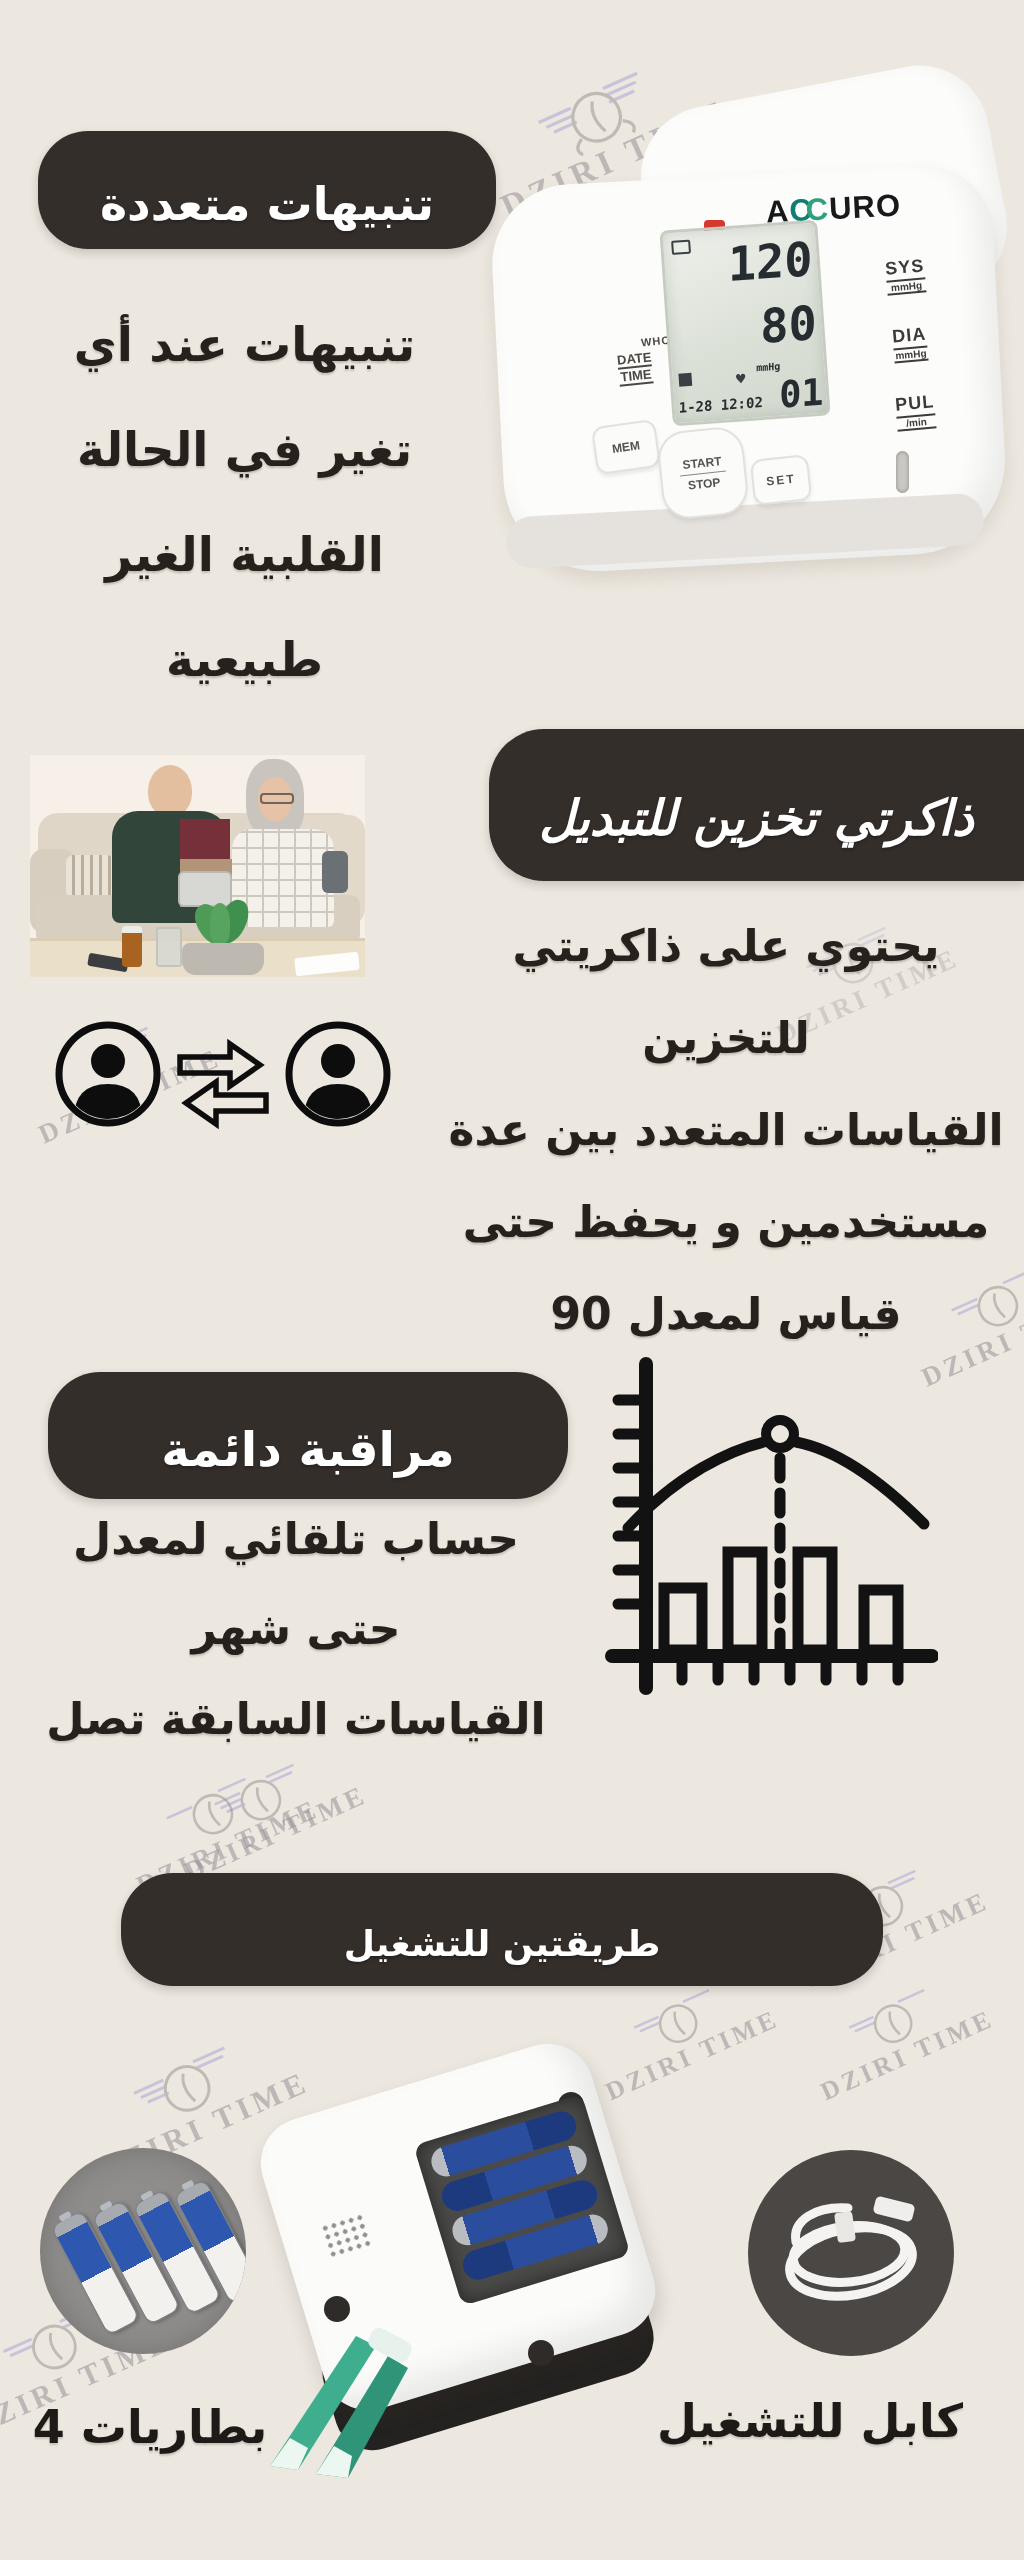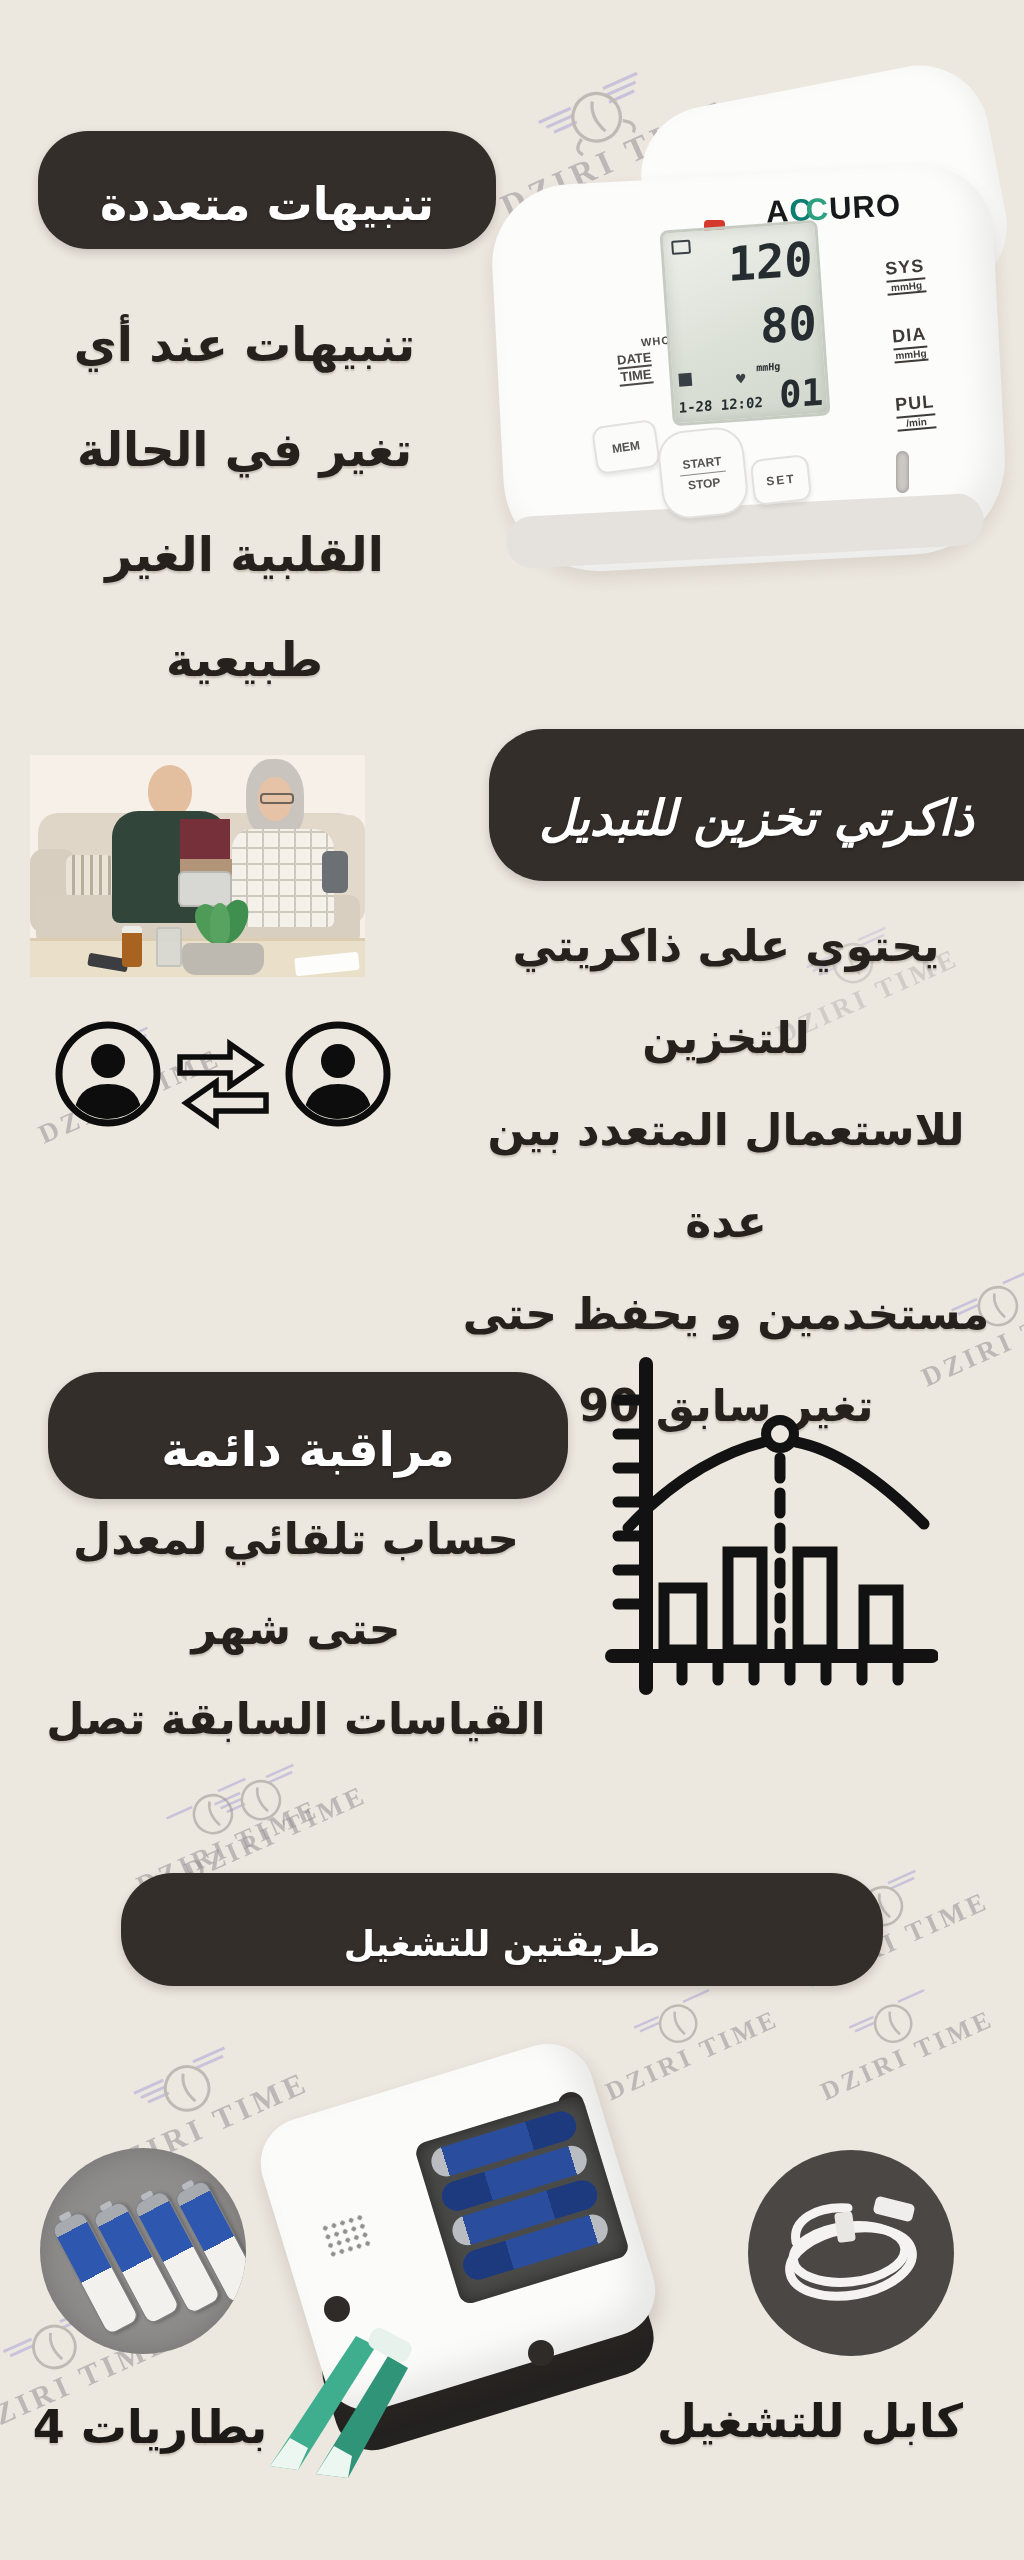--- a/index.html
+++ b/index.html
@@ -378,25 +378,25 @@
     <div style="left:126px;bottom:10px;width:22px;height:36px;background:rgba(214,216,210,.85);border:2px solid #C2C4BE;border-radius:3px;"></div>
     <div style="left:168px;bottom:30px;width:26px;height:44px;background:#4E9B57;border-radius:50% 50% 20% 60%;transform:rotate(-28deg);"></div>
     <div style="left:190px;bottom:32px;width:26px;height:46px;background:#3F8F4E;border-radius:50% 50% 60% 20%;transform:rotate(22deg);"></div>
     <div style="left:180px;bottom:34px;width:20px;height:40px;background:#57A35F;border-radius:50% 50% 30% 30%;"></div>
     <div style="left:152px;bottom:2px;width:82px;height:32px;background:#BDB8B0;border-radius:8px 8px 14px 14px;"></div>
     <div style="right:6px;bottom:4px;width:64px;height:18px;background:#FDFDFB;border-radius:3px;transform:rotate(-6deg);"></div>
   </div>
 
   <div class="bodytext" dir="rtl" style="left:418px;top:900px;width:592px;font-size:44px;line-height:92px;">
     <div class="line">يحتوي على ذاكريتي للتخزين</div>
-    <div class="line">للاستعمال المتعدد بين عدة</div>
+    <div class="line">القياسات المتعدد بين عدة</div>
     <div class="line">مستخدمين و يحفظ حتى</div>
     <div class="line numline" dir="ltr">
       <span>90</span>
-      <span dir="rtl">تغير سابق</span>
+      <span dir="rtl">قياس لمعدل</span>
     </div>
   </div>
 
   <svg id="swap-icons" width="350" height="118" viewBox="0 0 350 118">
     <defs>
       <clipPath id="pc1">
           <circle cx="60" cy="58" r="45"></circle>
         </clipPath>
       <clipPath id="pc2">
           <circle cx="290" cy="58" r="45"></circle>

